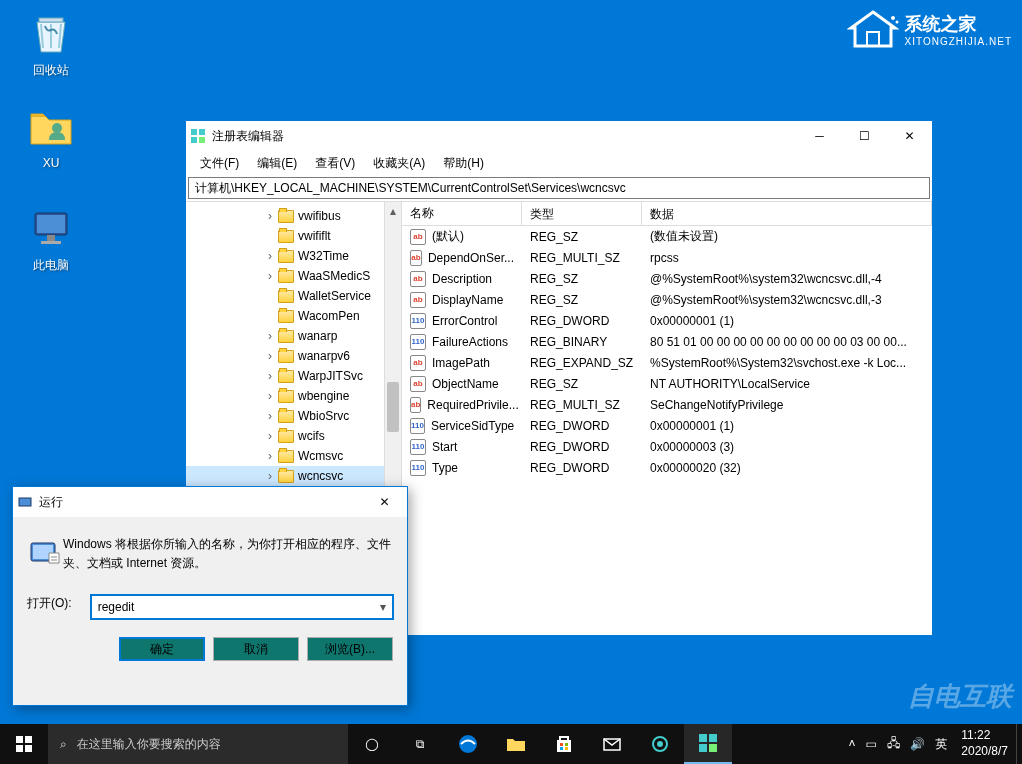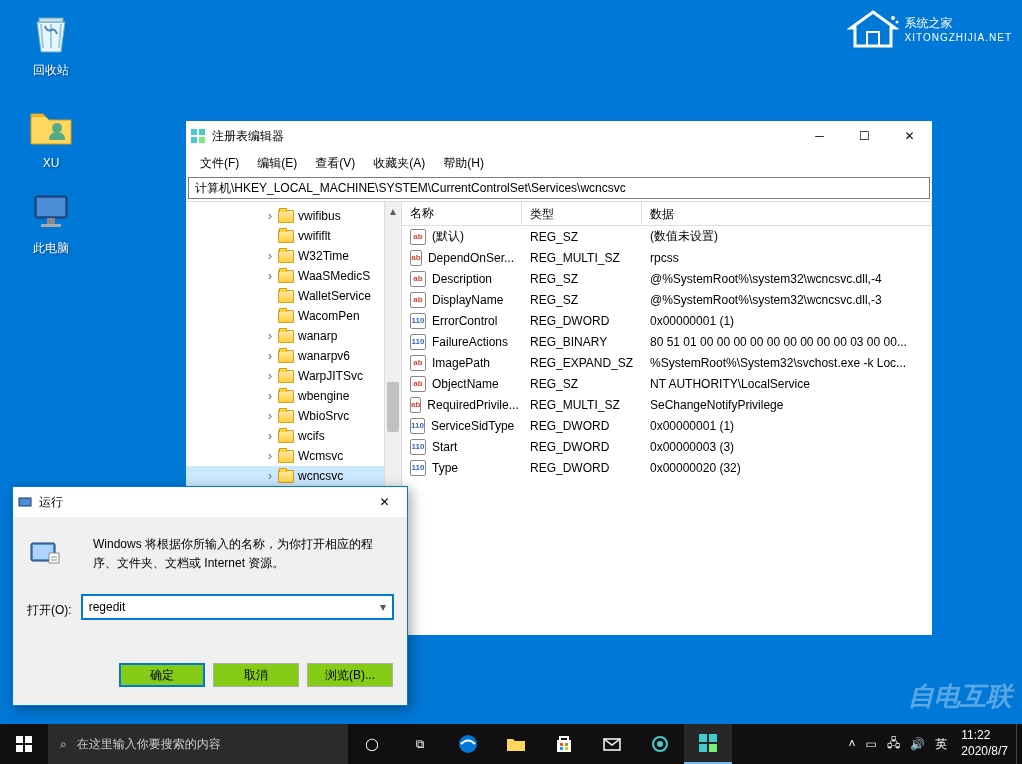--- a/index.html
+++ b/index.html
@@ -2,21 +2,21 @@
 <html><head>
 <meta charset="utf-8">
 <style>
 *{box-sizing:border-box;margin:0;padding:0;font-family:"Microsoft YaHei","Segoe UI",sans-serif;font-size:12px}
 body{width:1022px;height:764px;background:#0078d7;position:relative;overflow:hidden}
 .desktop-icon{position:absolute;width:70px;text-align:center;color:#fff;cursor:pointer}
 .desktop-icon .icn{width:48px;height:48px;margin:0 auto 4px}
 .desktop-icon .lbl{text-shadow:1px 1px 2px rgba(0,0,0,.5)}
 .watermark-top{position:absolute;top:8px;right:10px;display:flex;align-items:center;color:#fff}
 .watermark-top .house{width:52px;height:42px;margin-right:6px}
-.watermark-top .txt1{font-size:12px;font-weight:normal}
+.watermark-top .txt1{font-size:18px;font-weight:bold}
 .watermark-top .txt2{font-size:10px;letter-spacing:1px}
 .watermark-bottom{position:absolute;bottom:50px;right:10px;color:#fff;opacity:.35;font-size:26px;font-style:italic;font-weight:bold}
 .regedit{position:absolute;top:120px;left:185px;width:748px;height:516px;background:#fff;border:1px solid #0078d7;display:flex;flex-direction:column}
 .titlebar{height:30px;display:flex;align-items:center;padding:0 0 0 4px}
 .titlebar .app-icon{width:16px;height:16px;margin-right:6px}
 .titlebar .title{flex:1;font-size:12px}
 .titlebar .winbtn{width:45px;height:30px;display:flex;align-items:center;justify-content:center;cursor:pointer}
 .menubar{height:24px;display:flex;align-items:center;padding:0 6px;gap:2px}
 .menubar .mi{padding:2px 8px;cursor:pointer}
 .addressbar{height:22px;border:1px solid #7a7a7a;margin:2px 2px;padding:2px 6px;display:flex;align-items:center}
@@ -39,29 +39,29 @@
 .listrow{display:flex;height:21px;align-items:center;cursor:pointer}
 .listrow .cell{padding:0 8px;overflow:hidden;text-overflow:ellipsis;white-space:nowrap}
 .c1{width:120px;display:flex;align-items:center}
 .c2{width:120px}
 .c3{flex:1}
 .reg-icon{width:16px;height:16px;margin-right:6px;border:1px solid #888;border-radius:2px;display:inline-flex;align-items:center;justify-content:center;font-size:8px;font-weight:bold}
 .reg-icon.str{background:#fff;color:#d43}.reg-icon.bin{background:#fff;color:#36c}
 .rundlg{position:absolute;top:486px;left:12px;width:396px;height:220px;background:#f0f0f0;border:1px solid #0078d7;box-shadow:3px 3px 12px rgba(0,0,0,.35)}
 .rundlg .titlebar{background:#fff}
 .rundlg .body{padding:18px 14px}
-.rundlg .desc-row{display:flex;gap:30px;margin-bottom:22px}
+.rundlg .desc-row{display:flex;gap:0;margin-bottom:22px}
 .rundlg .run-icon{width:36px;height:36px;flex-shrink:0}
 .rundlg .desc{line-height:1.6}
-.rundlg .input-row{display:flex;align-items:flex-end;gap:10px;margin-bottom:26px}
+.rundlg .input-row{display:flex;align-items:flex-start;gap:19px;}
 .rundlg .combo{flex:1;position:relative}
 .rundlg .combo input{width:100%;height:24px;border:1px solid #0078d7;padding:0 24px 0 6px;outline:1px solid #0078d7}
 .rundlg .combo .dd{position:absolute;right:1px;top:1px;bottom:1px;width:18px;display:flex;align-items:center;justify-content:center;cursor:pointer;color:#555}
 .rundlg .btnrow{display:flex;justify-content:flex-end;gap:8px;padding:0 14px}
-.rundlg .btn{width:86px;height:24px;background:#84cc16;border:1px solid #adadad;cursor:pointer;display:flex;align-items:center;justify-content:center}
+.rundlg .btn{width:86px;height:24px;background:#0f766e;border:1px solid #adadad;cursor:pointer;display:flex;align-items:center;justify-content:center}
 .rundlg .btn.def{border:2px solid #0078d7}
 .taskbar{position:absolute;bottom:0;left:0;right:0;height:40px;background:#101010;display:flex;align-items:center;color:#fff}
 .taskbar .start{width:48px;height:40px;display:flex;align-items:center;justify-content:center;cursor:pointer}
 .taskbar .search{flex:0 0 300px;height:40px;background:#2b2b2b;display:flex;align-items:center;padding:0 12px;color:#ccc;cursor:text}
 .taskbar .search .si{margin-right:10px}
 .taskbar .tbtn{width:48px;height:40px;display:flex;align-items:center;justify-content:center;cursor:pointer}
 .taskbar .tbtn.active{border-bottom:2px solid #76b9ed;background:#272727}
 .taskbar .spacer{flex:1}
 .taskbar .tray{display:flex;align-items:center;height:40px;padding:0 6px;gap:10px;cursor:pointer}
 .taskbar .clock{line-height:1.3;padding:0 8px;cursor:pointer}
@@ -85,21 +85,21 @@
   <div class="icn">
     <svg viewBox="0 0 48 48">
         <path d="M4 12 L18 12 L22 16 L44 16 L44 40 L4 40 Z" fill="#ffd75e" stroke="#d4a017"></path>
         <path d="M4 10 L16 10 L18 12 L4 12 Z" fill="#ffcd3a" stroke="#d4a017"></path>
         <circle cx="30" cy="24" r="5" fill="#5a8"></circle>
         <path d="M22 36 Q22 28 30 28 Q38 28 38 36" fill="#5a8"></path>
       </svg>
   </div>
   <div class="lbl">XU</div>
 </div>
-<div class="desktop-icon" style="top:188px;left:16px">
+<div class="desktop-icon" style="top:205px;left:16px">
   <div class="icn">
     <svg viewBox="0 0 48 48">
         <rect x="8" y="8" width="32" height="22" rx="2" fill="#2a5599" stroke="#1a3866"></rect>
         <rect x="10" y="10" width="28" height="18" fill="#4d8fd6"></rect>
         <rect x="20" y="30" width="8" height="6" fill="#888"></rect>
         <rect x="14" y="36" width="20" height="3" fill="#aaa"></rect>
       </svg>
   </div>
   <div class="lbl">此电脑</div>
 </div>

